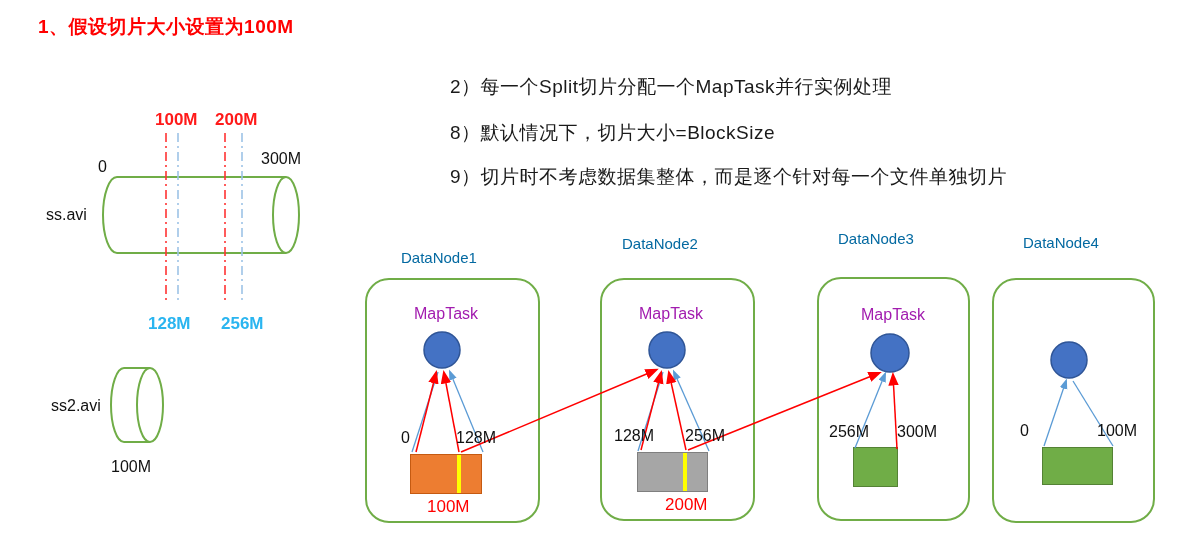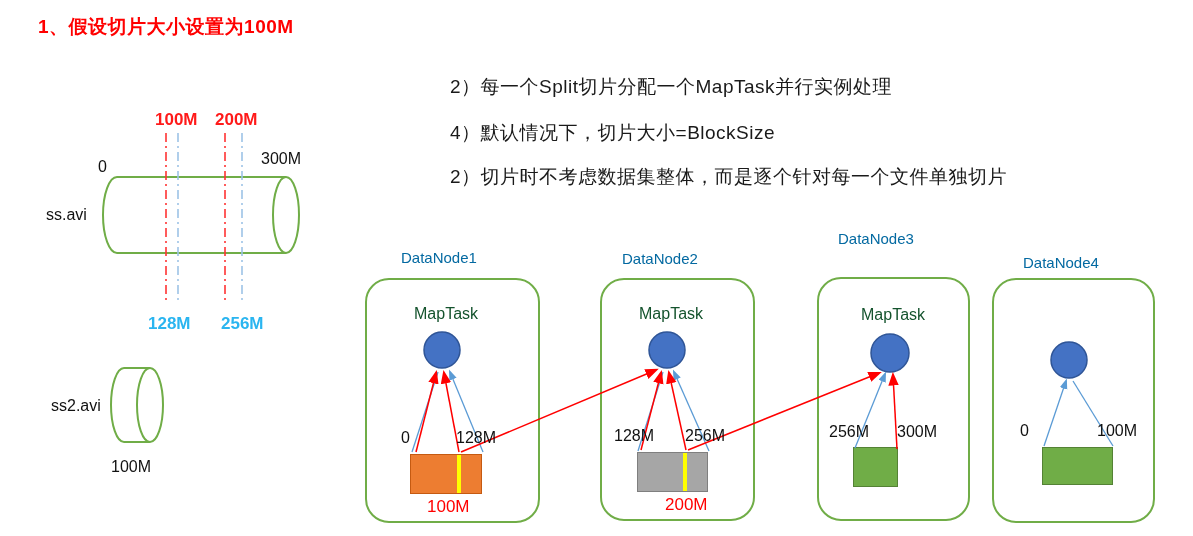--- a/index.html
+++ b/index.html
@@ -13,21 +13,21 @@
   .note{font-size:19px;font-weight:bold;letter-spacing:0.5px;}
   .note-red{color:#ff0000;}
   .note-cyan{color:#00b0f0;}
   .point{font-size:19px;color:#1a1a1a;letter-spacing:0.5px;}
   .point-red{color:#ff0000;}
   .mark{font-size:17px;font-weight:bold;}
   .mark-red{color:#ff1a1a;}
   .mark-cyan{color:#2ab5f0;}
   .plain{font-size:16px;color:#111;}
   .dn-title{font-size:15px;color:#0369a1;}
-  .maptask{font-size:16px;color:#14532d;}
+  .maptask{font-size:16px;color:#a21caf;}
   .blk-label{font-size:16px;color:#111;}
   .split-label{font-size:17px;color:#ff0000;}
   .dn-box{
     position:absolute;border:2px solid #70ad47;border-radius:24px;
     background:transparent;
   }
   .block{position:absolute;box-sizing:border-box;}
   .block-orange{background:#ed7d31;border:1px solid #c55a11;}
   .block-gray{background:#a6a6a6;border:1px solid #7f7f7f;}
   .block-green{background:#70ad47;border:1px solid #548235;}
@@ -110,48 +110,48 @@
       <line x1="641" y1="450" x2="661" y2="373" marker-end="url(#arrRed)"></line>
       <line x1="686" y1="450" x2="669" y2="373" marker-end="url(#arrRed)"></line>
       <line x1="688" y1="450" x2="879" y2="373" marker-end="url(#arrRed)"></line>
       <line x1="897" y1="449" x2="893" y2="375" marker-end="url(#arrRed)"></line>
     </g>
   </svg>
 
   <div class="abs note note-red" style="left:38px;top:14px;">1、假设切片大小设置为100M</div>
 
   <div class="abs point" style="left:450px;top:74px;text-align:right;">2）每一个Split切片分配一个MapTask并行实例处理</div>
-  <div class="abs point" style="left:450px;top:120px;">4）默认情况下，切片大小=BlockSize</div>
-  <div class="abs point" style="left:450px;top:164px;">2）切片时不考虑数据集整体，而是逐个针对每一个文件单独切片</div>
+  <div class="abs point" style="left:450px;top:120px;">8）默认情况下，切片大小=BlockSize</div>
+  <div class="abs point" style="left:450px;top:164px;">9）切片时不考虑数据集整体，而是逐个针对每一个文件单独切片</div>
 
   <div class="abs mark mark-red" style="left:155px;top:110px;">100M</div>
   <div class="abs mark mark-red" style="left:215px;top:110px;">200M</div>
   <div class="abs plain" style="left:98px;top:158px;">0</div>
   <div class="abs plain" style="left:261px;top:150px;">300M</div>
   <div class="abs plain" style="left:46px;top:206px;text-align:right;">ss.avi</div>
   <div class="abs mark mark-cyan" style="left:148px;top:314px;">128M</div>
   <div class="abs mark mark-cyan" style="left:221px;top:314px;">256M</div>
 
   <div class="abs plain" style="left:51px;top:397px;text-align:right;">ss2.avi</div>
   <div class="abs plain" style="left:111px;top:458px;">100M</div>
 
   <div class="abs dn-title" style="left:401px;top:249px;">DataNode1</div>
   <div class="abs maptask" style="left:414px;top:305px;">MapTask</div>
   <div class="abs blk-label" style="left:401px;top:429px;">0</div>
   <div class="abs blk-label" style="left:456px;top:429px;">128M</div>
   <div class="abs split-label" style="left:427px;top:497px;">100M</div>
 
-  <div class="abs dn-title" style="left:622px;top:250px;">DataNode2</div>
+  <div class="abs dn-title" style="left:622px;top:235px;">DataNode2</div>
   <div class="abs maptask" style="left:639px;top:305px;">MapTask</div>
   <div class="abs blk-label" style="left:614px;top:427px;">128M</div>
   <div class="abs blk-label" style="left:685px;top:427px;">256M</div>
   <div class="abs split-label" style="left:665px;top:495px;">200M</div>
 
   <div class="abs dn-title" style="left:838px;top:230px;">DataNode3</div>
   <div class="abs maptask" style="left:861px;top:306px;">MapTask</div>
   <div class="abs blk-label" style="left:829px;top:423px;">256M</div>
   <div class="abs blk-label" style="left:897px;top:423px;">300M</div>
 
-  <div class="abs dn-title" style="left:1023px;top:254px;">DataNode4</div>
+  <div class="abs dn-title" style="left:1023px;top:234px;">DataNode4</div>
   <div class="abs blk-label" style="left:1020px;top:422px;">0</div>
   <div class="abs blk-label" style="left:1097px;top:422px;">100M</div>
 
 </div>
 
 </body></html>

